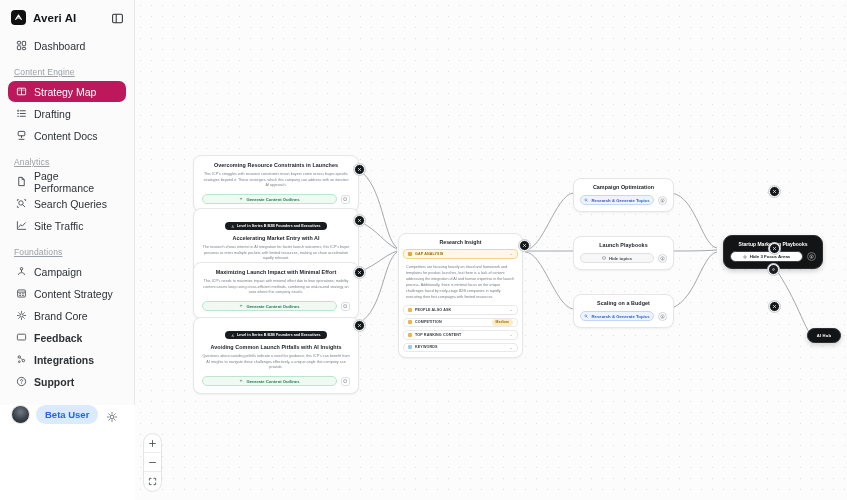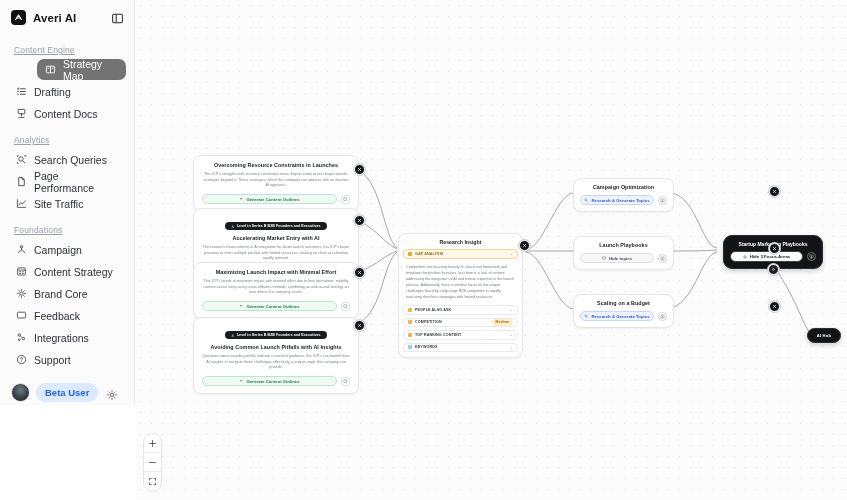--- a/index.html
+++ b/index.html
@@ -37,25 +37,25 @@
     letter-spacing: .15px;
     text-decoration: underline;
   }
   .sb-item {
     display: flex; align-items: center; gap: 7px;
     height: 21px; padding: 0 7px; border-radius: 7px;
     font-size: 10.5px; color: #2d3136; cursor: pointer;
     margin-bottom: 1px;
   }
   .sb-item .ic { width: 12px; height: 12px; flex: none; color: #3a3f45; display:flex; align-items:center; justify-content:center;}
-  .sb-item.active { background: #737373; color: #fff; margin-left: 29px; }
+  .sb-item.active { background: #be185d; color: #fff; }
   .sb-item.active .ic { color: #fff; }
 
   .sb-spacer { flex: 1 1 auto; }
-  .sb-bottom { padding: 0 8px 4px 8px; }
+  .sb-bottom { padding: 0 8px 4px 8px; font-weight: bold; }
 
   .sb-footer {
     display: flex; align-items: center; gap: 6px;
     padding: 8px 10px 10px 11px;
   }
   .avatar {
     width: 19px; height: 19px; border-radius: 50%; flex: none;
     background: radial-gradient(circle at 50% 35%, #6f7a85 0%, #3b4149 55%, #1d2126 100%);
     border: 1px solid #d9dde1;
   }
@@ -196,20 +196,31 @@
       <span class="sb-toggle">
         <svg width="13" height="13" viewBox="0 0 20 20" fill="none">
           <rect x="2.5" y="3.5" width="15" height="13" rx="2" stroke="currentColor" stroke-width="1.6"></rect>
           <path d="M8 3.5 V16.5" stroke="currentColor" stroke-width="1.6"></path>
         </svg>
       </span>
     </div>
 
     <div class="sb-scroll">
 
+      <div class="sb-item">
+        <span class="ic">
+          <svg width="11" height="11" viewBox="0 0 20 20" fill="none">
+            <rect x="2.5" y="2.5" width="6" height="5" rx="1.2" stroke="currentColor" stroke-width="1.6"></rect>
+            <rect x="11.5" y="2.5" width="6" height="8" rx="1.2" stroke="currentColor" stroke-width="1.6"></rect>
+            <rect x="2.5" y="10.5" width="6" height="7" rx="1.2" stroke="currentColor" stroke-width="1.6"></rect>
+            <rect x="11.5" y="13.5" width="6" height="4" rx="1.2" stroke="currentColor" stroke-width="1.6"></rect>
+          </svg>
+        </span>
+        <span>Dashboard</span>
+      </div>
 
       <div class="sb-sec">Content Engine</div>
       <div class="sb-item active">
         <span class="ic">
           <svg width="11" height="11" viewBox="0 0 20 20" fill="none">
             <rect x="2.5" y="4" width="15" height="12" rx="1.5" stroke="currentColor" stroke-width="1.6"></rect>
             <path d="M10 4 V16" stroke="currentColor" stroke-width="1.6"></path>
             <path d="M5 7.5h2.5M12.5 7.5H15" stroke="currentColor" stroke-width="1.3" stroke-linecap="round"></path>
           </svg>
         </span>
@@ -232,35 +243,35 @@
             <path d="M10 10.5V14M5.5 17h9" stroke="currentColor" stroke-width="1.6" stroke-linecap="round"></path>
           </svg>
         </span>
         <span>Content Docs</span>
       </div>
 
       <div class="sb-sec">Analytics</div>
       <div class="sb-item">
         <span class="ic">
           <svg width="11" height="11" viewBox="0 0 20 20" fill="none">
+            <path d="M5 2.5h6l4 4v11H5z" stroke="currentColor" stroke-width="1.6" stroke-linejoin="round"></path>
+            <path d="M11 2.5v4h4" stroke="currentColor" stroke-width="1.4"></path>
+          </svg>
+        </span>
+        <span>Page Performance</span>
+      </div>
+      <div class="sb-item">
+        <span class="ic">
+          <svg width="11" height="11" viewBox="0 0 20 20" fill="none">
             <circle cx="9" cy="9" r="4" stroke="currentColor" stroke-width="1.5"></circle>
             <path d="M12.3 12.3 16 16" stroke="currentColor" stroke-width="1.5" stroke-linecap="round"></path>
             <path d="M2.5 5V3h2M15.5 3h2v2M2.5 15v2h2" stroke="currentColor" stroke-width="1.3" stroke-linecap="round"></path>
           </svg>
         </span>
         <span>Search Queries</span>
-      </div>
-      <div class="sb-item">
-        <span class="ic">
-          <svg width="11" height="11" viewBox="0 0 20 20" fill="none">
-            <path d="M5 2.5h6l4 4v11H5z" stroke="currentColor" stroke-width="1.6" stroke-linejoin="round"></path>
-            <path d="M11 2.5v4h4" stroke="currentColor" stroke-width="1.4"></path>
-          </svg>
-        </span>
-        <span>Page Performance</span>
       </div>
       <div class="sb-item">
         <span class="ic">
           <svg width="11" height="11" viewBox="0 0 20 20" fill="none">
             <path d="M2.5 3v14h15" stroke="currentColor" stroke-width="1.5" stroke-linecap="round"></path>
             <path d="M5 13l3.5-4.5 3 2.5L17 5" stroke="currentColor" stroke-width="1.5" stroke-linecap="round" stroke-linejoin="round"></path>
           </svg>
         </span>
         <span>Site Traffic</span>
       </div>

